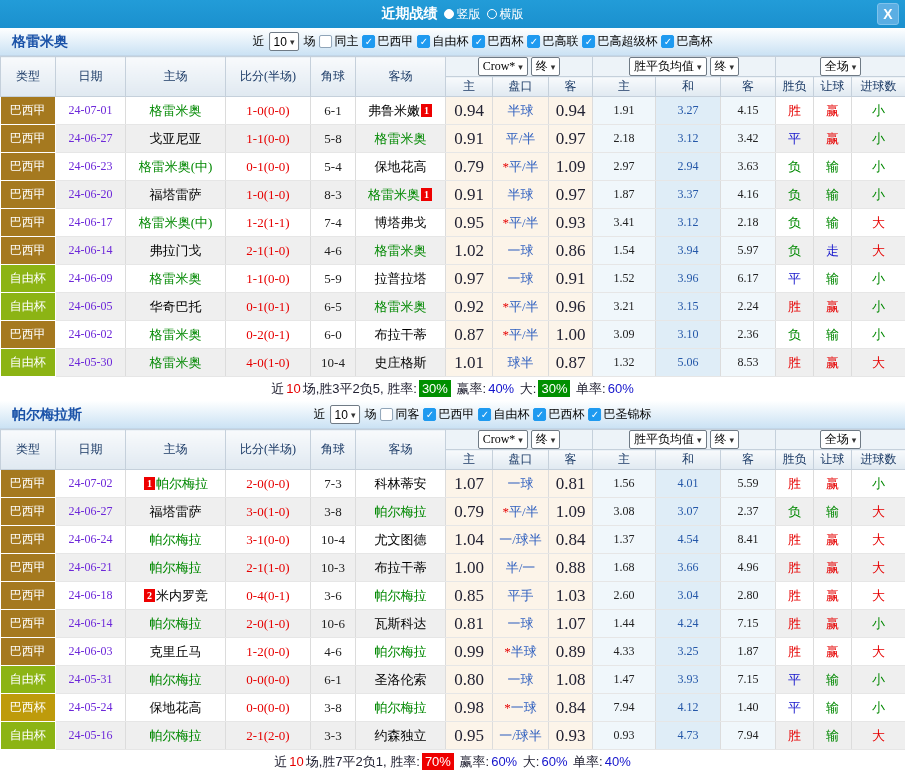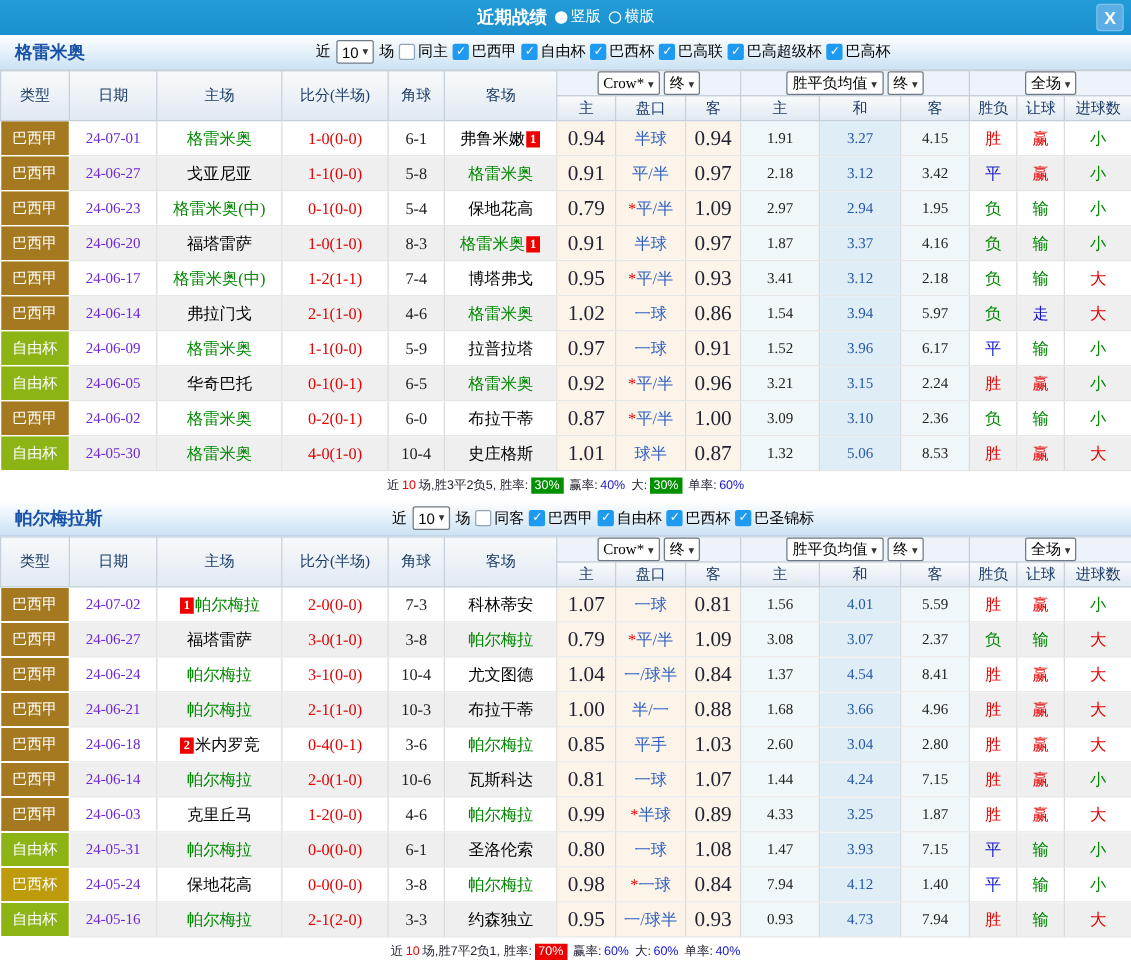--- a/index.html
+++ b/index.html
@@ -1,20 +1,20 @@
 <!DOCTYPE html>
 <html><head>
 <meta charset="utf-8">
 <style>
   * { margin:0; padding:0; box-sizing:border-box; }
   html,body { width:905px; height:772px; background:#fff; font-family:"Liberation Sans","DejaVu Sans",sans-serif; overflow:hidden; }
 
   
   .titlebar { position:relative; height:28px; background:linear-gradient(#229CD8,#1B90CE); display:flex; align-items:center; justify-content:center; }
-  .title-group { display:flex; align-items:flex-start; gap:6px; }
+  .title-group { display:flex; align-items:center; gap:6px; }
   .page-title { color:#fff; font-weight:bold; font-size:14px; }
   .radio-item { display:flex; align-items:center; gap:3px; color:#fff; font-size:12px; cursor:pointer; }
   .radio-dot { width:10px; height:10px; border-radius:50%; border:1.5px solid #fff; display:inline-block; }
   .radio-dot.sel { background:#fff; }
   .close-btn { position:absolute; right:6px; top:3px; width:22px; height:22px; background:#5BAEE3; border:1px solid #7FC3EC; border-radius:3px; color:#fff; font-weight:bold; font-size:14px; line-height:20px; text-align:center; cursor:pointer; }
 
   
   .sec-header { position:relative; height:28px; background:linear-gradient(#FEFFFF,#CBE2F4); border-bottom:1px solid #C2D6E8; display:flex; align-items:center; }
   .team-name { margin-left:12px; color:#1A52A8; font-weight:bold; font-size:14px; }
   .filters { position:absolute; left:50%; transform:translateX(calc(-50% + 30px)); display:flex; align-items:center; gap:4px; font-size:12px; color:#000; white-space:nowrap; }
@@ -38,21 +38,21 @@
   td.c-corner { color:#222; }
   .t-focus { color:#008800; }
   td.c-oh, td.c-oa { background:#FCF4E9 !important; color:#222233; font-size:17px; }
   td.c-line { background:#FCF4E9 !important; color:#2E5FBF; }
   td.c-line .star { color:#E60000; }
   td.c-mh, td.c-ma { background:#F0F7FB !important; color:#222; font-size:12px; }
   td.c-md { background:#DFEDF7 !important; color:#2457A8; font-size:12px; }
   .badge { display:inline-block; background:#EE0000; color:#fff; font-size:10px; font-weight:bold; min-width:11px; height:13px; line-height:13px; padding:0 1px; margin:0 1px; vertical-align:1px; }
 
   
-  .summary { height:24px; line-height:24px; text-align:center; font-size:10px; color:#223; }
+  .summary { height:24px; line-height:24px; text-align:center; font-size:13px; color:#223; }
   .summary span { margin:0 1px; }
   .sbadge { color:#fff !important; padding:1px 3px; }
 </style>
 </head>
 <body>
 
 <div class="titlebar">
   <div class="title-group">
     <span class="page-title">近期战绩</span>
     <span class="radio-item">
@@ -214,21 +214,21 @@
           <td class="c-date">24-06-23</td>
           <td class="c-home"><span class="t-focus">格雷米奥(中)</span></td>
           <td class="c-score">0-1(0-0)</td>
           <td class="c-corner">5-4</td>
           <td class="c-away"><span>保地花高</span></td>
           <td class="c-oh">0.79</td>
           <td class="c-line"><span class="star">*</span>平/半</td>
           <td class="c-oa">1.09</td>
           <td class="c-mh">2.97</td>
           <td class="c-md">2.94</td>
-          <td class="c-ma">1.95</td>
+          <td class="c-ma">3.63</td>
           <td class="c-res" style="color: rgb(0, 136, 0);">负</td>
           <td class="c-res" style="color: rgb(0, 136, 0);">输</td>
           <td class="c-res" style="color: rgb(0, 136, 0);">小</td>
         </tr>
         <tr class="even">
           <td class="c-type" style="background: rgb(165, 121, 31);">巴西甲</td>
           <td class="c-date">24-06-20</td>
           <td class="c-home"><span>福塔雷萨</span></td>
           <td class="c-score">1-0(1-0)</td>
           <td class="c-corner">8-3</td>

